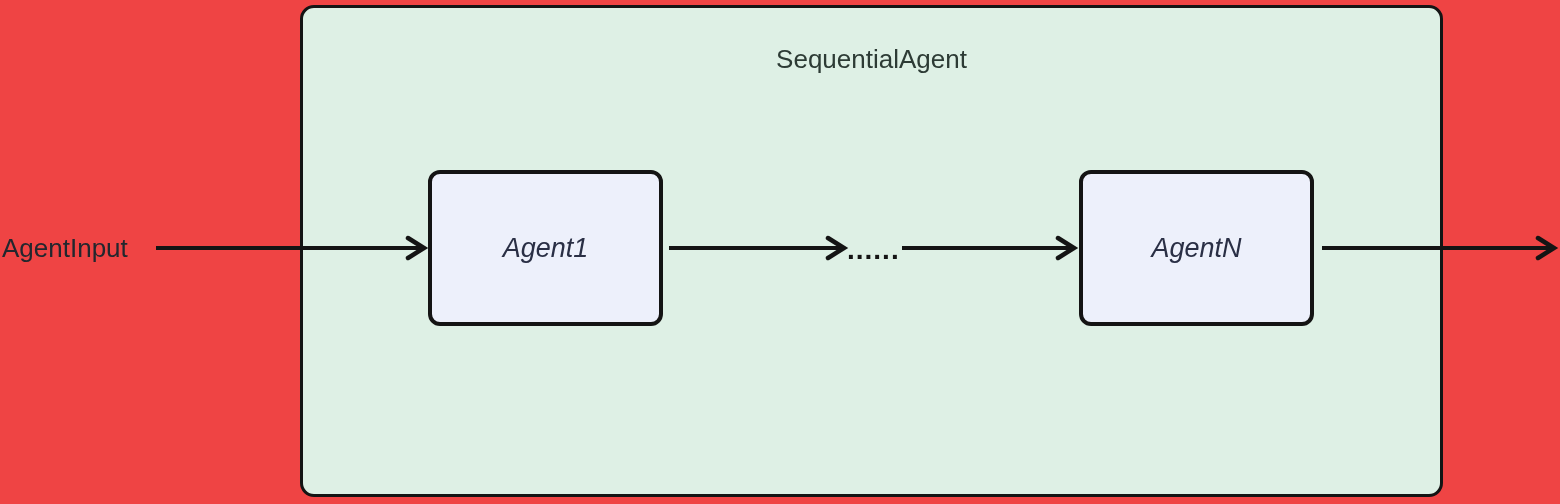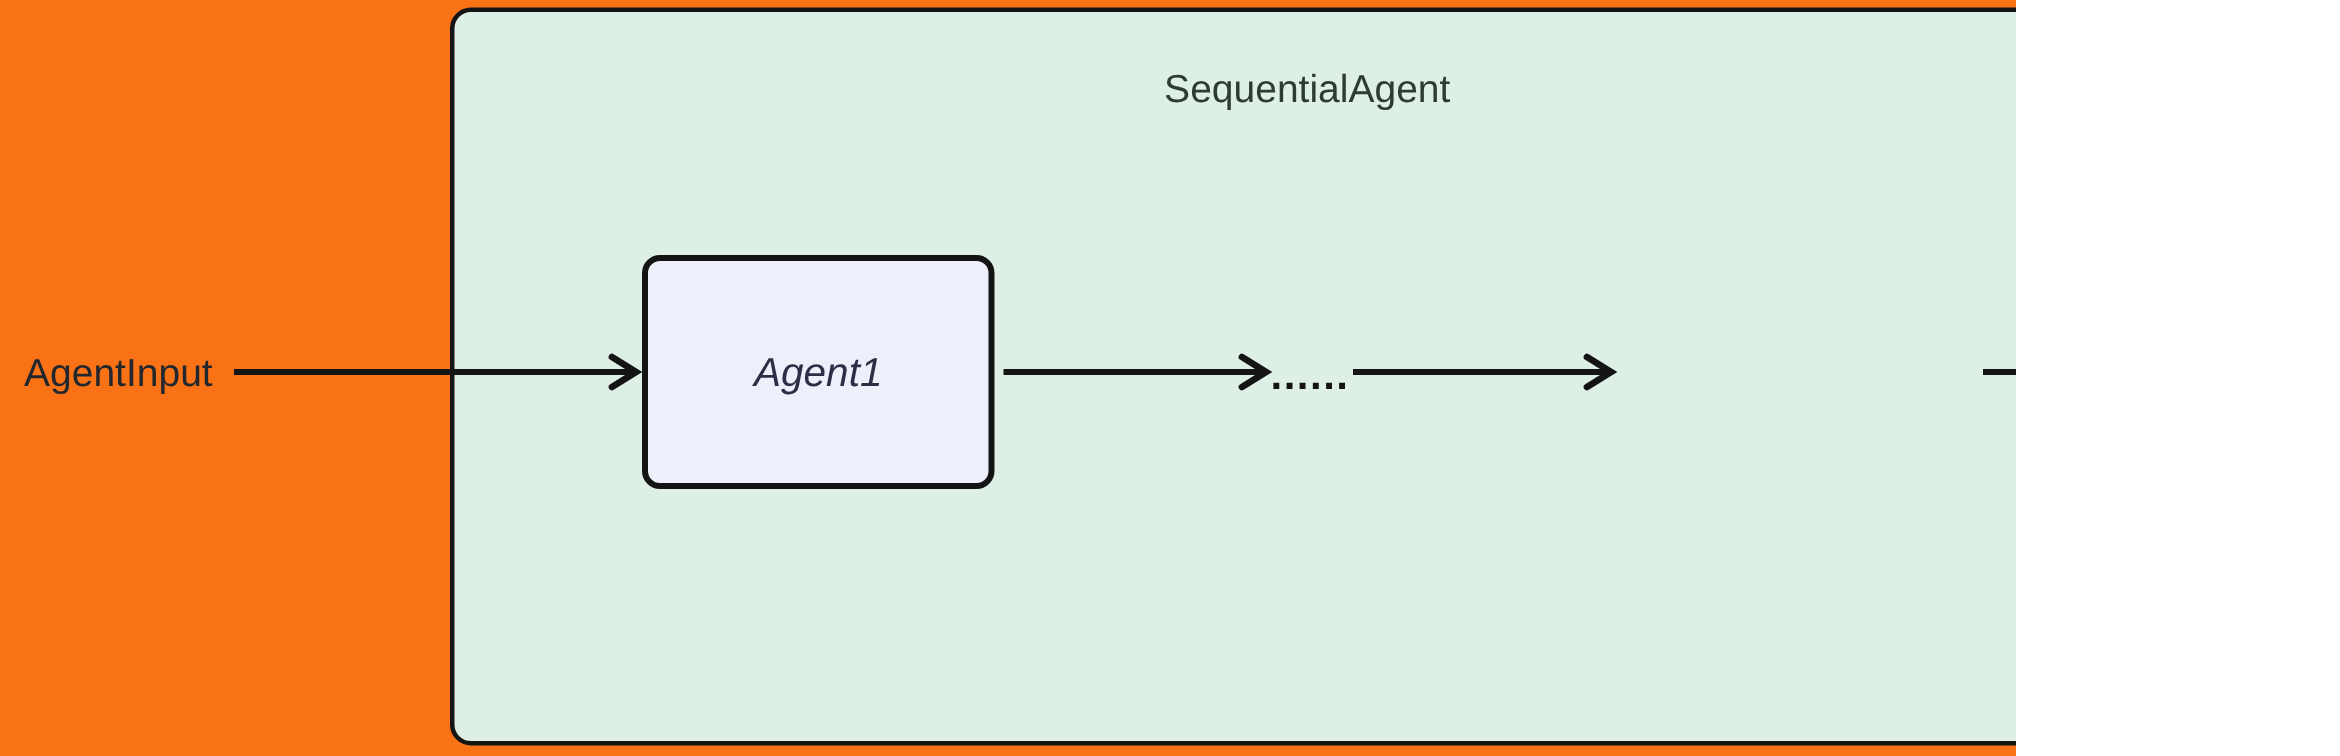--- a/index.html
+++ b/index.html
@@ -3,23 +3,23 @@
 <meta charset="utf-8">
 <style>
   html, body {
     margin: 0;
     padding: 0;
     background: #ffffff;
     font-family: "Liberation Sans", "DejaVu Sans", sans-serif;
   }
   .canvas {
     position: relative;
-    width: 1344px;
+    width: 1560px;
     height: 504px;
-    background: #f97316;
+    background: #ef4444;
     overflow: hidden;
   }
   
   .group-box {
     position: absolute;
     left: 300px;
     top: 5px;
     width: 1143px;
     height: 492px;
     box-sizing: border-box;
@@ -54,21 +54,21 @@
     color: #2a2f45;
     z-index: 3;
     font-style: italic;
   }
   .node-agent1 { left: 428px; top: 170px; }
   .node-agentn { left: 1079px; top: 170px; }
 
   
   .input-label {
     position: absolute;
-    left: 16px;
+    left: 2px;
     top: 232px;
     font-size: 26px;
     line-height: 32px;
     color: #22272e;
     z-index: 3;
     white-space: nowrap;
   }
   
   .edge-dots {
     position: absolute;
@@ -106,16 +106,19 @@
     <line x1="669" y1="248" x2="844" y2="248" stroke="#141414" stroke-width="4" marker-end="url(#ah)"></line>
     <line x1="902" y1="248" x2="1074" y2="248" stroke="#141414" stroke-width="4" marker-end="url(#ah)"></line>
     <line x1="1322" y1="248" x2="1554" y2="248" stroke="#141414" stroke-width="4" marker-end="url(#ah)"></line>
   </svg>
 
   <div class="input-label">AgentInput</div>
 
   <div class="node node-agent1">
     <span>Agent1</span>
   </div>
+  <div class="node node-agentn">
+    <span>AgentN</span>
+  </div>
 
   <div class="edge-dots">......</div>
 
 </div>
 
 </body></html>

